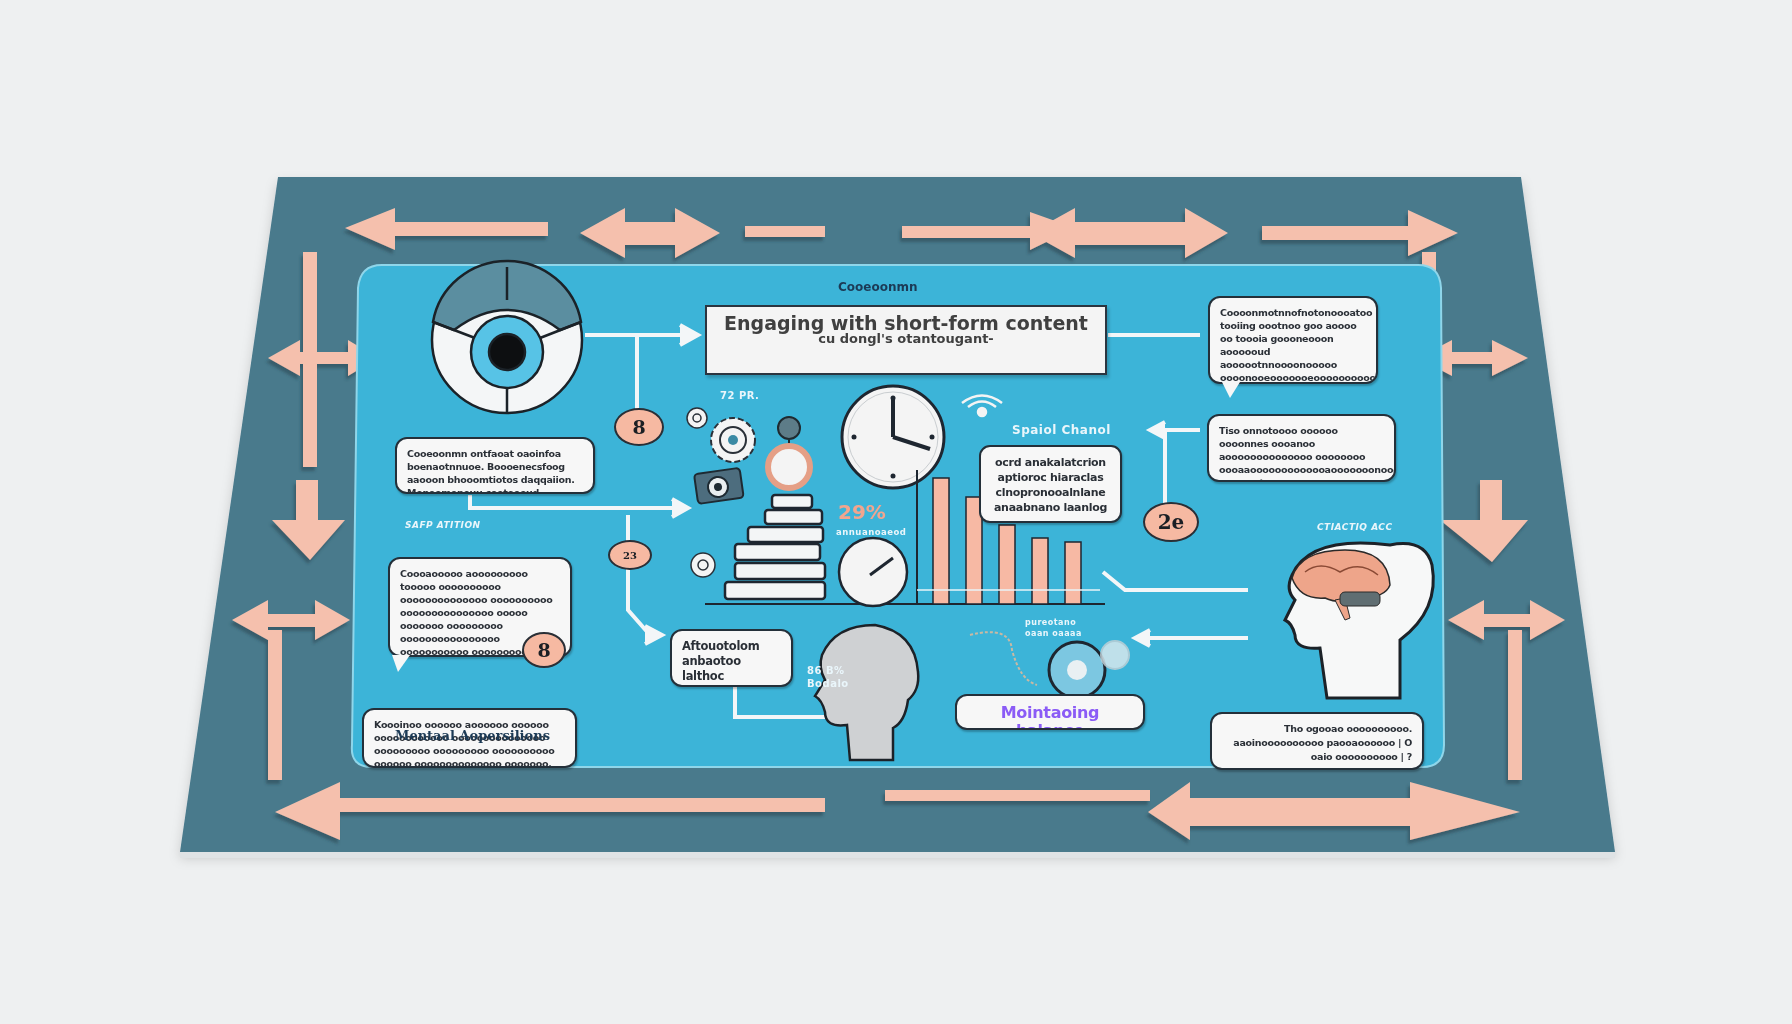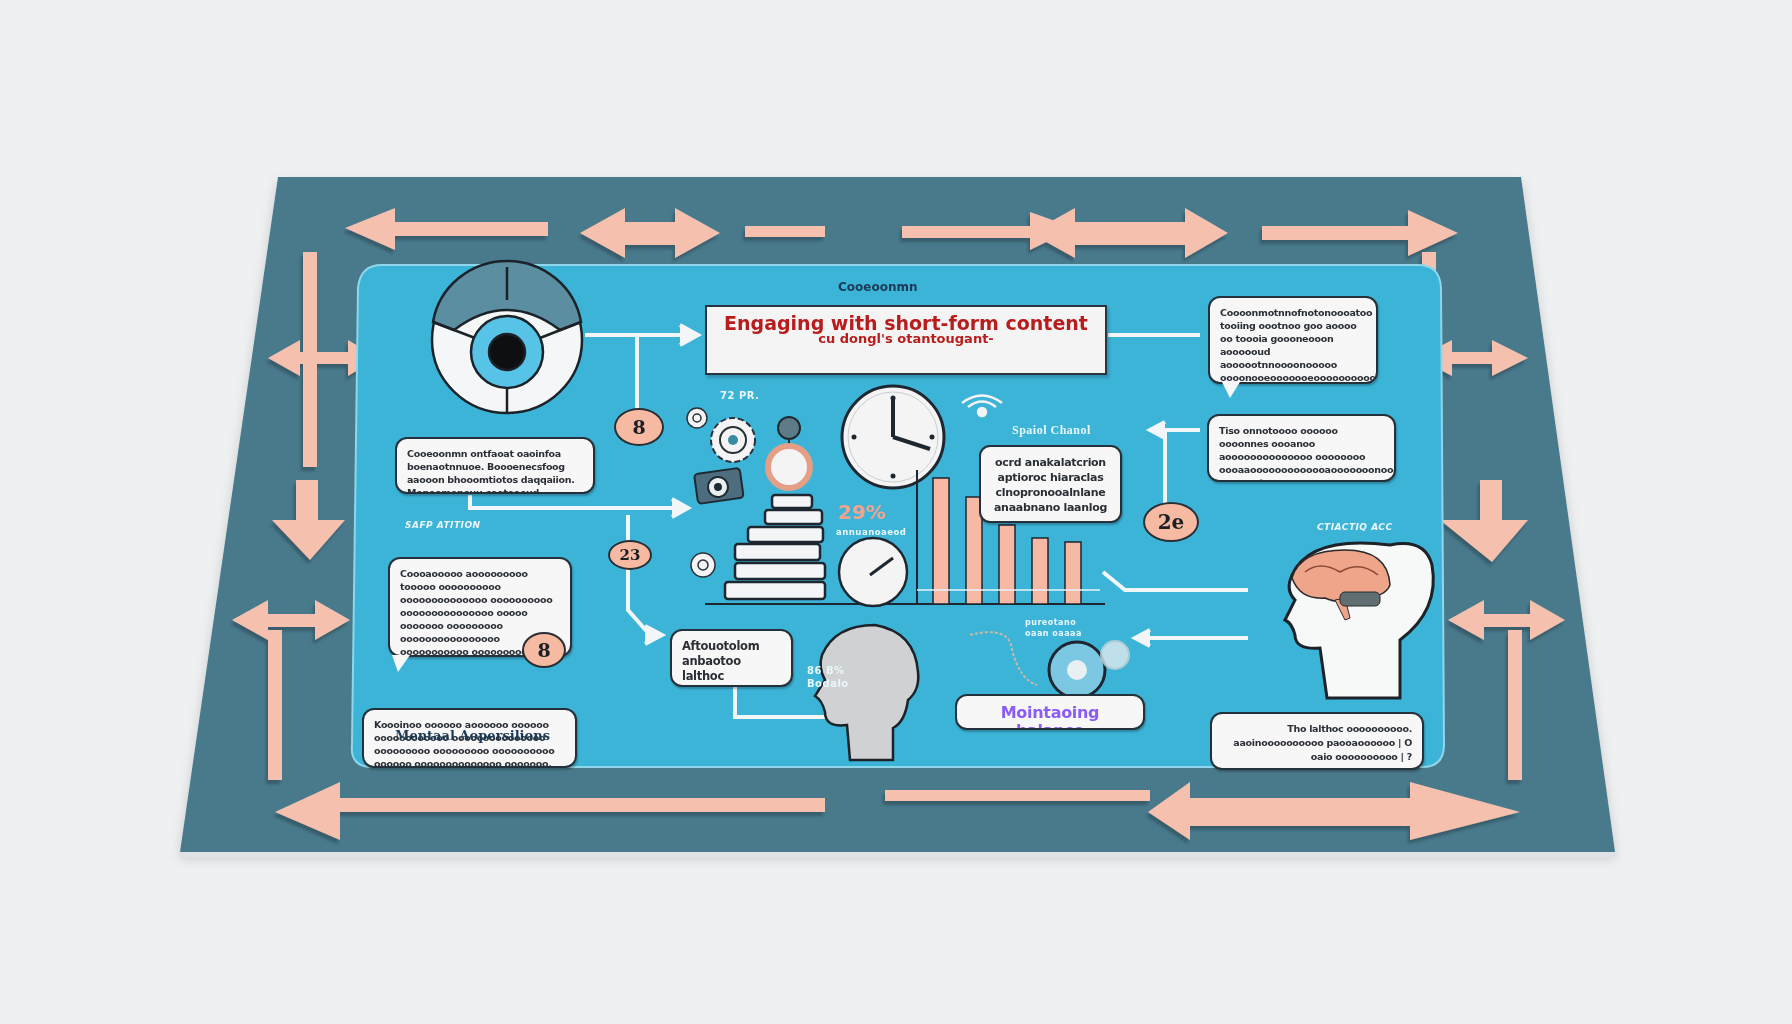--- a/index.html
+++ b/index.html
@@ -1,21 +1,21 @@
 <!DOCTYPE html>
 <html><head>
 <meta charset="utf-8">
 <style>
   html,body{margin:0;padding:0;}
   body{width:1792px;height:1024px;background:#eef0f1;position:relative;overflow:hidden;font-family:"DejaVu Sans","Liberation Sans",sans-serif;}
   .slab{position:absolute;left:0;top:0;width:1792px;height:1024px;}
   .abs{position:absolute;}
   .bubble{position:absolute;background:#f7f7f7;border:2px solid #24303a;border-radius:12px;box-sizing:border-box;padding:8px 10px;font-size:9.5px;line-height:13px;color:#2a2f36;font-weight:bold;letter-spacing:-0.3px;overflow:hidden;box-shadow:1px 2px 2px rgba(0,0,0,0.25);}
   .badge{position:absolute;width:50px;height:38px;border-radius:50%;background:#f6b9a2;border:2px solid #2a2f36;box-sizing:border-box;display:flex;align-items:center;justify-content:center;font-family:"DejaVu Serif",serif;font-size:19px;font-weight:bold;color:#1b1f24;}
-  .title-box{position:absolute;left:705px;top:305px;width:402px;height:70px;background:#f4f4f4;border:2px solid #2b3540;box-sizing:border-box;text-align:center;color:#b91c1c;font-weight:bold;box-shadow:2px 3px 3px rgba(0,0,0,0.2);}
+  .title-box{position:absolute;left:705px;top:305px;width:402px;height:70px;background:#f4f4f4;border:2px solid #2b3540;box-sizing:border-box;text-align:center;color:#404040;font-weight:bold;box-shadow:2px 3px 3px rgba(0,0,0,0.2);}
   .t1{font-size:19px;margin-top:6px;line-height:20px;}
   .t2{font-size:13px;line-height:12px;}
   .t3{font-size:19px;line-height:20px;}
   .label-w{position:absolute;color:#eaf6fb;font-weight:bold;font-size:11px;letter-spacing:0.5px;}
   .label-d{position:absolute;color:#1c3a55;font-weight:bold;}
 </style>
 </head>
 <body>
 
 <svg class="slab" viewBox="0 0 1792 1024" width="1792" height="1024">
@@ -184,32 +184,32 @@
 <div class="bubble" style="left:1208px;top:296px;width:170px;height:88px;">Coooonmotnnofnotonoooatoo tooiing oootnoo goo aoooo oo toooia goooneooon aoooooud aoooootnnoooonooooo oooonooeooooooeooooooooooooooo aaotoooooooooooo oeooooooo aoooooooooooooo.</div>
 <div class="abs" style="left:1222px;top:382px;width:0;height:0;border-left:8px solid transparent;border-right:10px solid transparent;border-top:16px solid #f7f7f7;"></div>
 <div class="bubble" style="left:979px;top:445px;width:143px;height:78px;text-align:center;font-size:11px;line-height:15px;border-radius:11px;">ocrd anakalatcrion aptioroc hiaraclas clnopronooalnlane anaabnano laanlog</div>
 <div class="bubble" style="left:1207px;top:414px;width:189px;height:68px;">Tiso onnotoooo oooooo oooonnes oooanoo aoooooooooooooo oooooooo oooaaooooooooooooaooooooonoooo aoooon tooooaa gooooo oooooooo oooooo oooooaaoo aooooooooo ooooooo oooooooo.</div>
 <div class="bubble" style="left:388px;top:557px;width:184px;height:100px;">Coooaooooo aooooooooo tooooo oooooooooo oooooooooooooo oooooooooo ooooooooooooooo ooooo ooooooo ooooooooo oooooooooooooooo ooooooooooo oooooooooooo.</div>
 <div class="abs" style="left:392px;top:655px;width:0;height:0;border-left:6px solid transparent;border-right:12px solid transparent;border-top:17px solid #f7f7f7;"></div>
 <div class="bubble" style="left:670px;top:629px;width:123px;height:58px;font-size:11.5px;line-height:15px;">Aftouotolom anbaotoo lalthoc obolomiolois</div>
 <div class="bubble" style="left:362px;top:708px;width:215px;height:60px;">Koooinoo oooooo aoooooo oooooo oooooooooooo ooooooooooooooo ooooooooo ooooooooo oooooooooo oooooo oooooooooooooo ooooooo.</div>
 <div class="bubble" style="left:955px;top:694px;width:190px;height:36px;font-size:16px;text-align:center;line-height:18px;color:#8b5cf6;">Mointaoing balance</div>
 <div class="bubble" style="left:1210px;top:712px;width:214px;height:58px;text-align:right;font-size:9.5px;line-height:14px;">
-  <div>Tho lalthoc oooooooooo.</div>
+  <div>Tho ogooao oooooooooo.</div>
   <div>aaoinoooooooooo paooaoooooo | O</div>
   <div>oaio            oooooooooo | ?</div>
 </div>
 
 <div class="badge" style="left:614px;top:408px;">8</div>
-<div class="badge" style="left:608px;top:540px;width:44px;height:30px;font-size:15px;">23</div>
+<div class="badge" style="left:608px;top:540px;width:44px;height:30px;font-size:10px;">23</div>
 <div class="badge" style="left:522px;top:632px;width:44px;height:36px;">8</div>
 <div class="badge" style="left:1143px;top:502px;width:56px;height:40px;font-size:20px;">2e</div>
 
 <div class="label-w" style="left:720px;top:390px;font-size:10px;">72 PR.</div>
-<div class="label-w" style="left:1012px;top:423px;font-size:12px;font-family:Liberation Serif, serif;">Spaiol Chanol</div>
+<div class="label-w" style="left:1012px;top:423px;font-size:12px;">Spaiol Chanol</div>
 <div class="label-w" style="left:405px;top:520px;font-size:9px;font-style:italic;">SAFP ATITION</div>
 <div class="label-w" style="left:1317px;top:522px;font-size:9px;font-style:italic;">CTIACTIQ ACC</div>
 <div class="label-d" style="left:395px;top:683px;font-size:13px;font-family:'DejaVu Serif',serif;margin-top:45px;">Mentaal Aopersilions</div>
 <div class="label-w" style="left:807px;top:665px;font-size:10px;">86 B%</div>
 <div class="label-w" style="left:807px;top:678px;font-size:10px;">Bodalo</div>
 <div class="abs" style="left:838px;top:500px;font-size:20px;font-weight:bold;color:#f2a58e;">29%</div>
 <div class="label-w" style="left:836px;top:527px;font-size:8.5px;text-align:right;">annuanoaeod</div>
 <div class="label-w" style="left:1025px;top:618px;font-size:8px;">pureotano</div>
 <div class="label-w" style="left:1025px;top:629px;font-size:8px;">oaan oaaaa</div>
 

